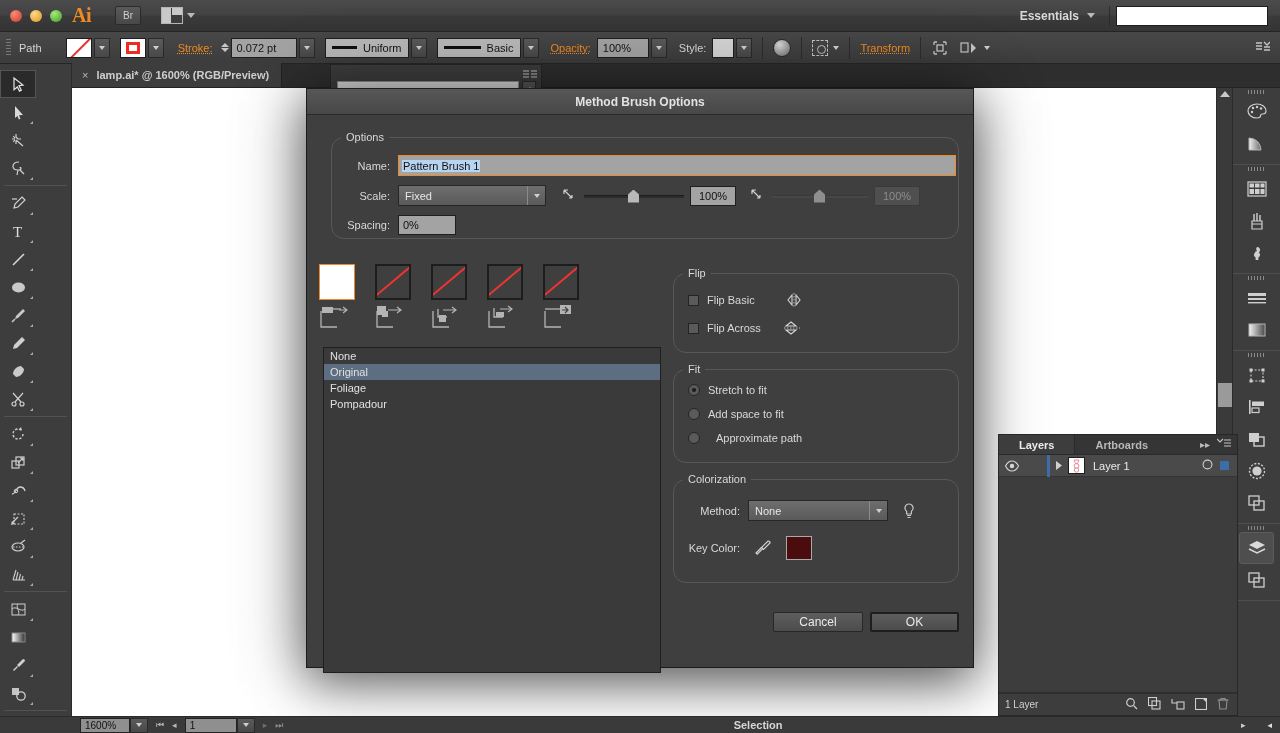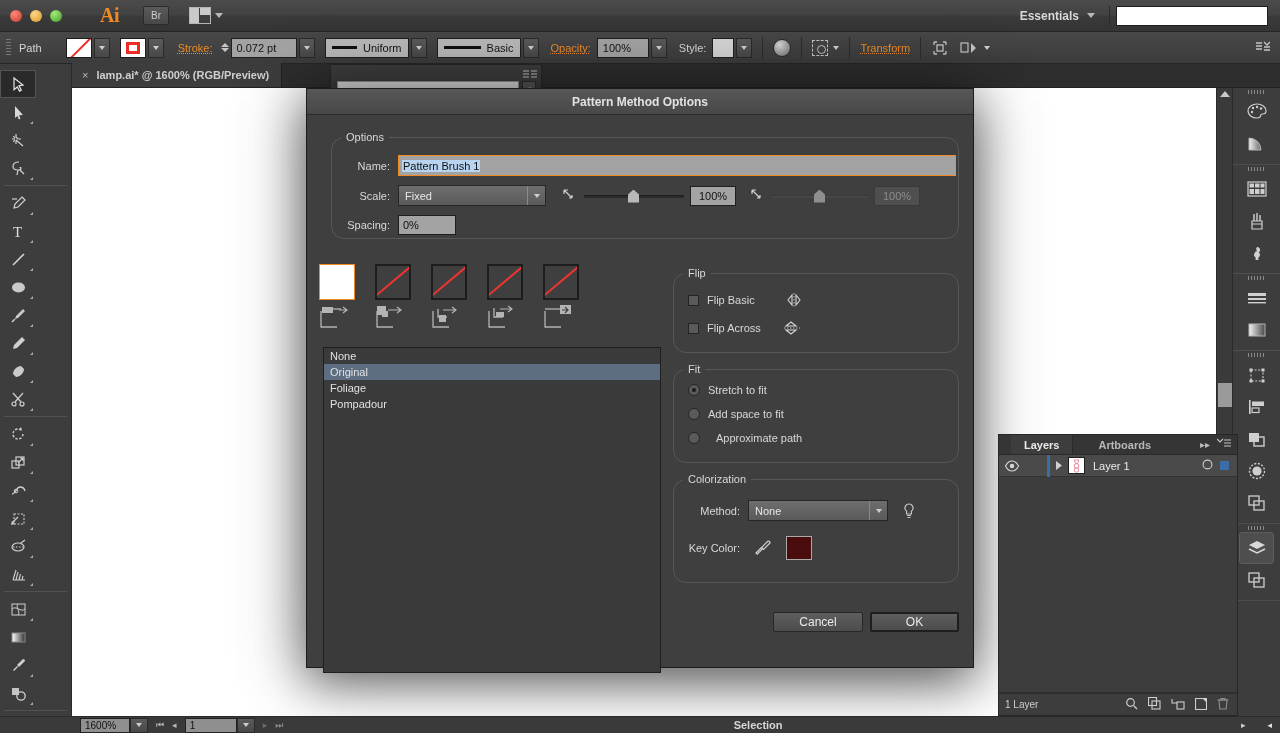--- a/index.html
+++ b/index.html
@@ -20,21 +20,21 @@
     background: linear-gradient(to bottom, #4b4b4b 0%, #424242 48%, #3a3a3a 52%, #343434 100%);
     border-bottom: 1px solid #252525;
     display: flex; align-items: center;
   }
   .traffic { display: flex; gap: 8px; padding-left: 10px; }
   .dot { width: 12px; height: 12px; border-radius: 50%; position: relative; }
   .dot.red { background: radial-gradient(circle at 35% 30%, #ff8a7a, #c3392b); }
   .dot.yellow { background: radial-gradient(circle at 35% 30%, #ffd68a, #d79a1e); }
   .dot.green { background: radial-gradient(circle at 35% 30%, #a6e87a, #3f9e25); }
   .ai-logo {
-    margin-left: 38px; color: #f08a24; font-weight: bold; font-size: 20px;
+    margin-left: 10px; color: #f08a24; font-weight: bold; font-size: 20px;
     font-family: "Liberation Serif", serif; letter-spacing: -0.5px;
   }
   .br-btn {
     margin-left: 24px; width: 26px; height: 19px;
     background: linear-gradient(to bottom,#5a5a5a,#484848);
     border: 1px solid #2b2b2b; border-radius: 2px;
     display: flex; align-items: center; justify-content: center;
     font-size: 10px; color: #cfcfcf;
   }
   .arrange-btn {
@@ -239,21 +239,21 @@
   .dock-grip i{width:18px;height:4px;background:repeating-linear-gradient(to right,#8a8a8a 0 1px,transparent 1px 3px);}
   .dock-item{height:32px;display:flex;align-items:center;justify-content:center;}
   .dock-item.sel{background:#4e4e4e;border:1px solid #5c5c5c;border-radius:3px;margin:0 6px;}
 
   
   .layers{
     position:absolute;left:998px;top:434px;width:240px;height:282px;
     background:#3d3d3d;border:1px solid #272727;
   }
   .layers-tabs{height:20px;background:#353535;display:flex;align-items:stretch;border-bottom:1px solid #2a2a2a;}
-  .ltab{padding:0 13px;display:flex;align-items:center;font-size:11px;font-weight:bold;color:#b8b8b8;margin-left:12px;}
+  .ltab{padding:0 20px;display:flex;align-items:center;font-size:11px;font-weight:bold;color:#b8b8b8;}
   .ltab.active{background:#3d3d3d;color:#eaeaea;border-right:1px solid #2a2a2a;}
   .ltab-ctrl{margin-left:auto;display:flex;align-items:center;gap:7px;padding-right:6px;color:#bcbcbc;font-size:10px;}
   .layer-row{height:22px;background:#4a4a4a;display:flex;align-items:center;border-bottom:1px solid #333;}
   .layer-body{position:absolute;left:0;right:0;top:42px;bottom:22px;background:#3d3d3d;border-bottom:1px solid #2e2e2e;}
   .layers-foot{position:absolute;left:0;right:0;bottom:0;height:22px;background:#3d3d3d;
     display:flex;align-items:center;border-top:1px solid #2e2e2e;}
   .lf-label{font-size:10px;color:#cfcfcf;padding-left:6px;}
   .lf-icons{margin-left:auto;display:flex;gap:10px;padding-right:8px;align-items:center;}
   .thumb-sq{width:17px;height:17px;background:#fff;border:1px solid #1e1e1e;display:flex;align-items:center;justify-content:center;}
 
@@ -578,21 +578,21 @@
   <div class="bp-menu">
     <svg width="14" height="11" viewBox="0 0 14 11">
         <path d="M0 2h6M0 5h6M0 8h6M8 2h6M8 5h6M8 8h6" stroke="#c4c4c4" stroke-width="1.2"></path>
       </svg>
   </div>
   <div class="bp-strip"></div>
   <div class="bp-scroll"></div>
 </div>
 
 <div class="dlg">
-  <div class="dlg-title">Pattern Method Options</div>
+  <div class="dlg-title">Method Brush Options</div>
 
   <div class="group" style="left:24px;top:48px;width:628px;height:102px;">
     <div class="group-title">Options</div>
 
     <div class="row" style="position:absolute;left:10px;top:17px;">
       <div class="lbl" style="width:48px;text-align:right;">Name:</div>
       <div class="text-input" style="width:558px;margin-left:8px;">
         <span class="sel-text">Pattern Brush 1</span>
       </div>
     </div>

